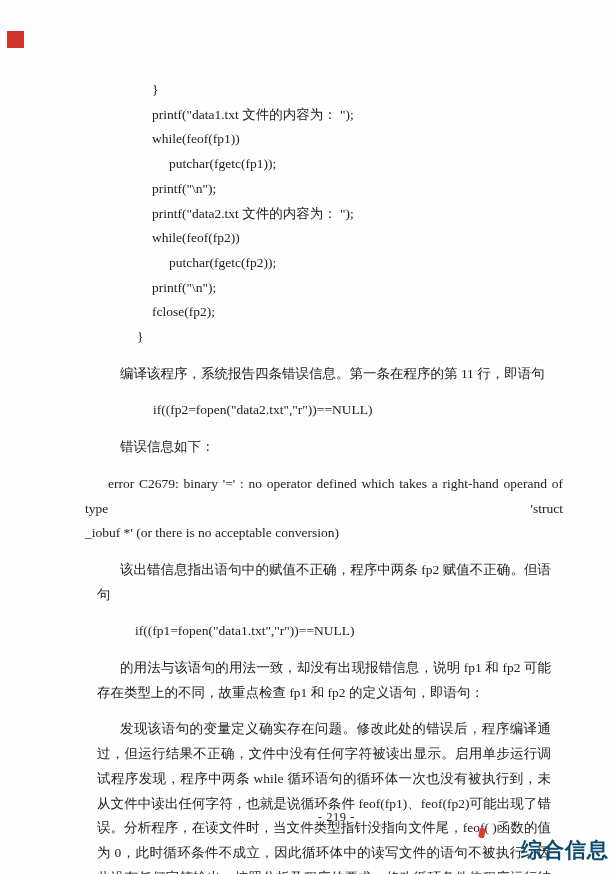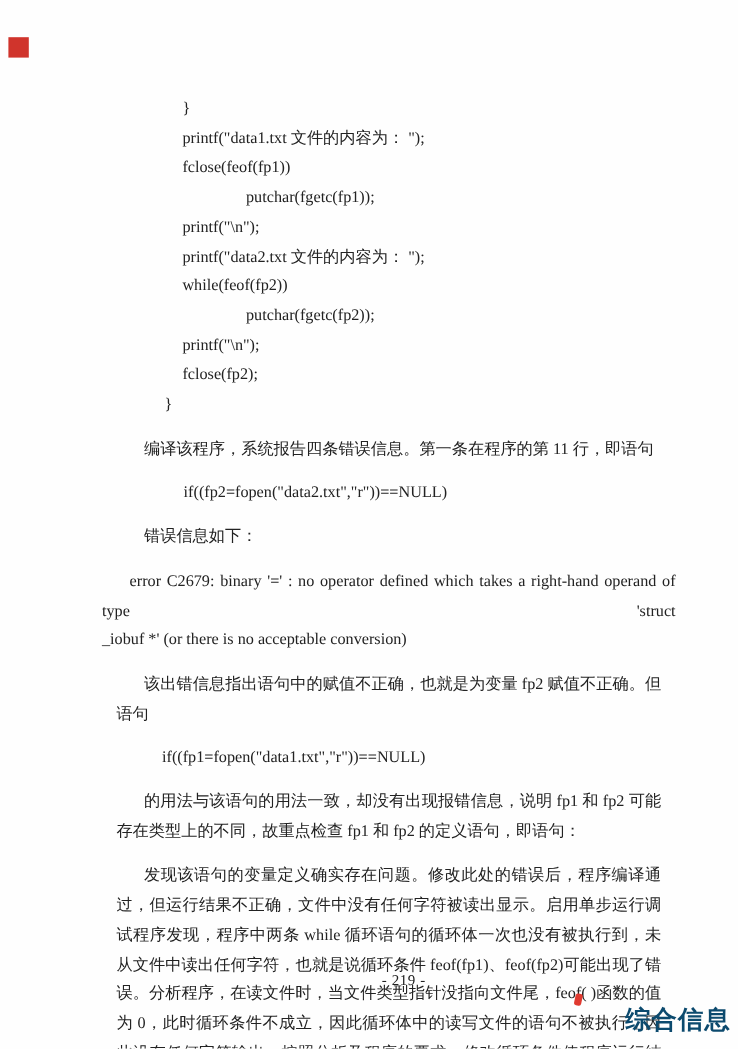--- a/index.html
+++ b/index.html
@@ -11,21 +11,21 @@
   }
   .corner-marker {
     position:absolute; left:7px; top:31px; width:17px; height:17px;
   }
   .content {
     position:absolute; left:85px; top:78px; width:478px;
     font-size:13.5px; line-height:24.7px; text-align:justify;
   }
   .code { text-align:left; white-space:pre; }
   .ind-a    { margin-left:67px; }
-  .ind-b    { margin-left:120px; }
+  .ind-b    { margin-left:84px; }
   .ind-close{ margin-left:52px; }
   .ind-if2  { margin-left:68px; }
   .ind-if1  { margin-left:50px; }
   .ind-file { margin-left:43px; }
   .para { margin:12px; text-indent:23px; }
   .line-just { text-align:justify; text-align-last:justify; text-indent:23px; }
   .line-left { text-align:left; }
   .tip-row { margin:3px 0; text-align:left; }
   .manicule {
     display:inline-block; font-family:"DejaVu Sans",sans-serif;
@@ -49,41 +49,41 @@
 </head>
 <body>
 
 <div class="page">
 
   <div class="corner-marker" style="background: rgb(208, 52, 44);"></div>
 
   <div class="content">
     <div class="code ind-a">}</div>
     <div class="code ind-a">printf("data1.txt 文件的内容为： ");</div>
-    <div class="code ind-a">fclose(feof(fp1))</div>
+    <div class="code ind-a">while(feof(fp1))</div>
     <div class="code ind-b">putchar(fgetc(fp1));</div>
     <div class="code ind-a">printf("\n");</div>
     <div class="code ind-a">printf("data2.txt 文件的内容为： ");</div>
     <div class="code ind-a">while(feof(fp2))</div>
     <div class="code ind-b">putchar(fgetc(fp2));</div>
     <div class="code ind-a">printf("\n");</div>
     <div class="code ind-a">fclose(fp2);</div>
     <div class="code ind-close">}</div>
 
 
     <p class="para">编译该程序，系统报告四条错误信息。第一条在程序的第 11 行，即语句</p>
     <div class="code ind-if2">if((fp2=fopen("data2.txt","r"))==NULL)</div>
     <p class="para">错误信息如下：</p>
 
     <div>
       <div class="line-just">error C2679: binary '=' : no operator defined which takes a right-hand operand of type 'struct</div>
       <div class="line-left">_iobuf *' (or there is no acceptable conversion)</div>
     </div>
 
-    <p class="para">该出错信息指出语句中的赋值不正确，也就是为变量 fp2 赋值不正确。但语句</p>
+    <p class="para">该出错信息指出语句中的赋值不正确，程序中两条 fp2 赋值不正确。但语句</p>
     <div class="code ind-if1">if((fp1=fopen("data1.txt","r"))==NULL)</div>
     <p class="para">的用法与该语句的用法一致，却没有出现报错信息，说明 fp1 和 fp2 可能存在类型上的不同，故重点检查 fp1 和 fp2 的定义语句，即语句：</p>
     <p class="para">发现该语句的变量定义确实存在问题。修改此处的错误后，程序编译通过，但运行结果不正确，文件中没有任何字符被读出显示。启用单步运行调试程序发现，程序中两条 while 循环语句的循环体一次也没有被执行到，未从文件中读出任何字符，也就是说循环条件 feof(fp1)、feof(fp2)可能出现了错误。分析程序，在读文件时，当文件类型指针没指向文件尾，feof( )函数的值为 0，此时循环条件不成立，因此循环体中的读写文件的语句不被执行，因此没有任何字符输出。按照分析及程序的要求，修改循环条件使程序运行结果正确。</p>
   </div>
 
   <div class="page-number">- 219 -</div>
 
   <div class="red-speck" style="background: rgb(224, 58, 48);"></div>
   <div class="watermark" style="color: #0c4a6e;">综合信息</div>
 

